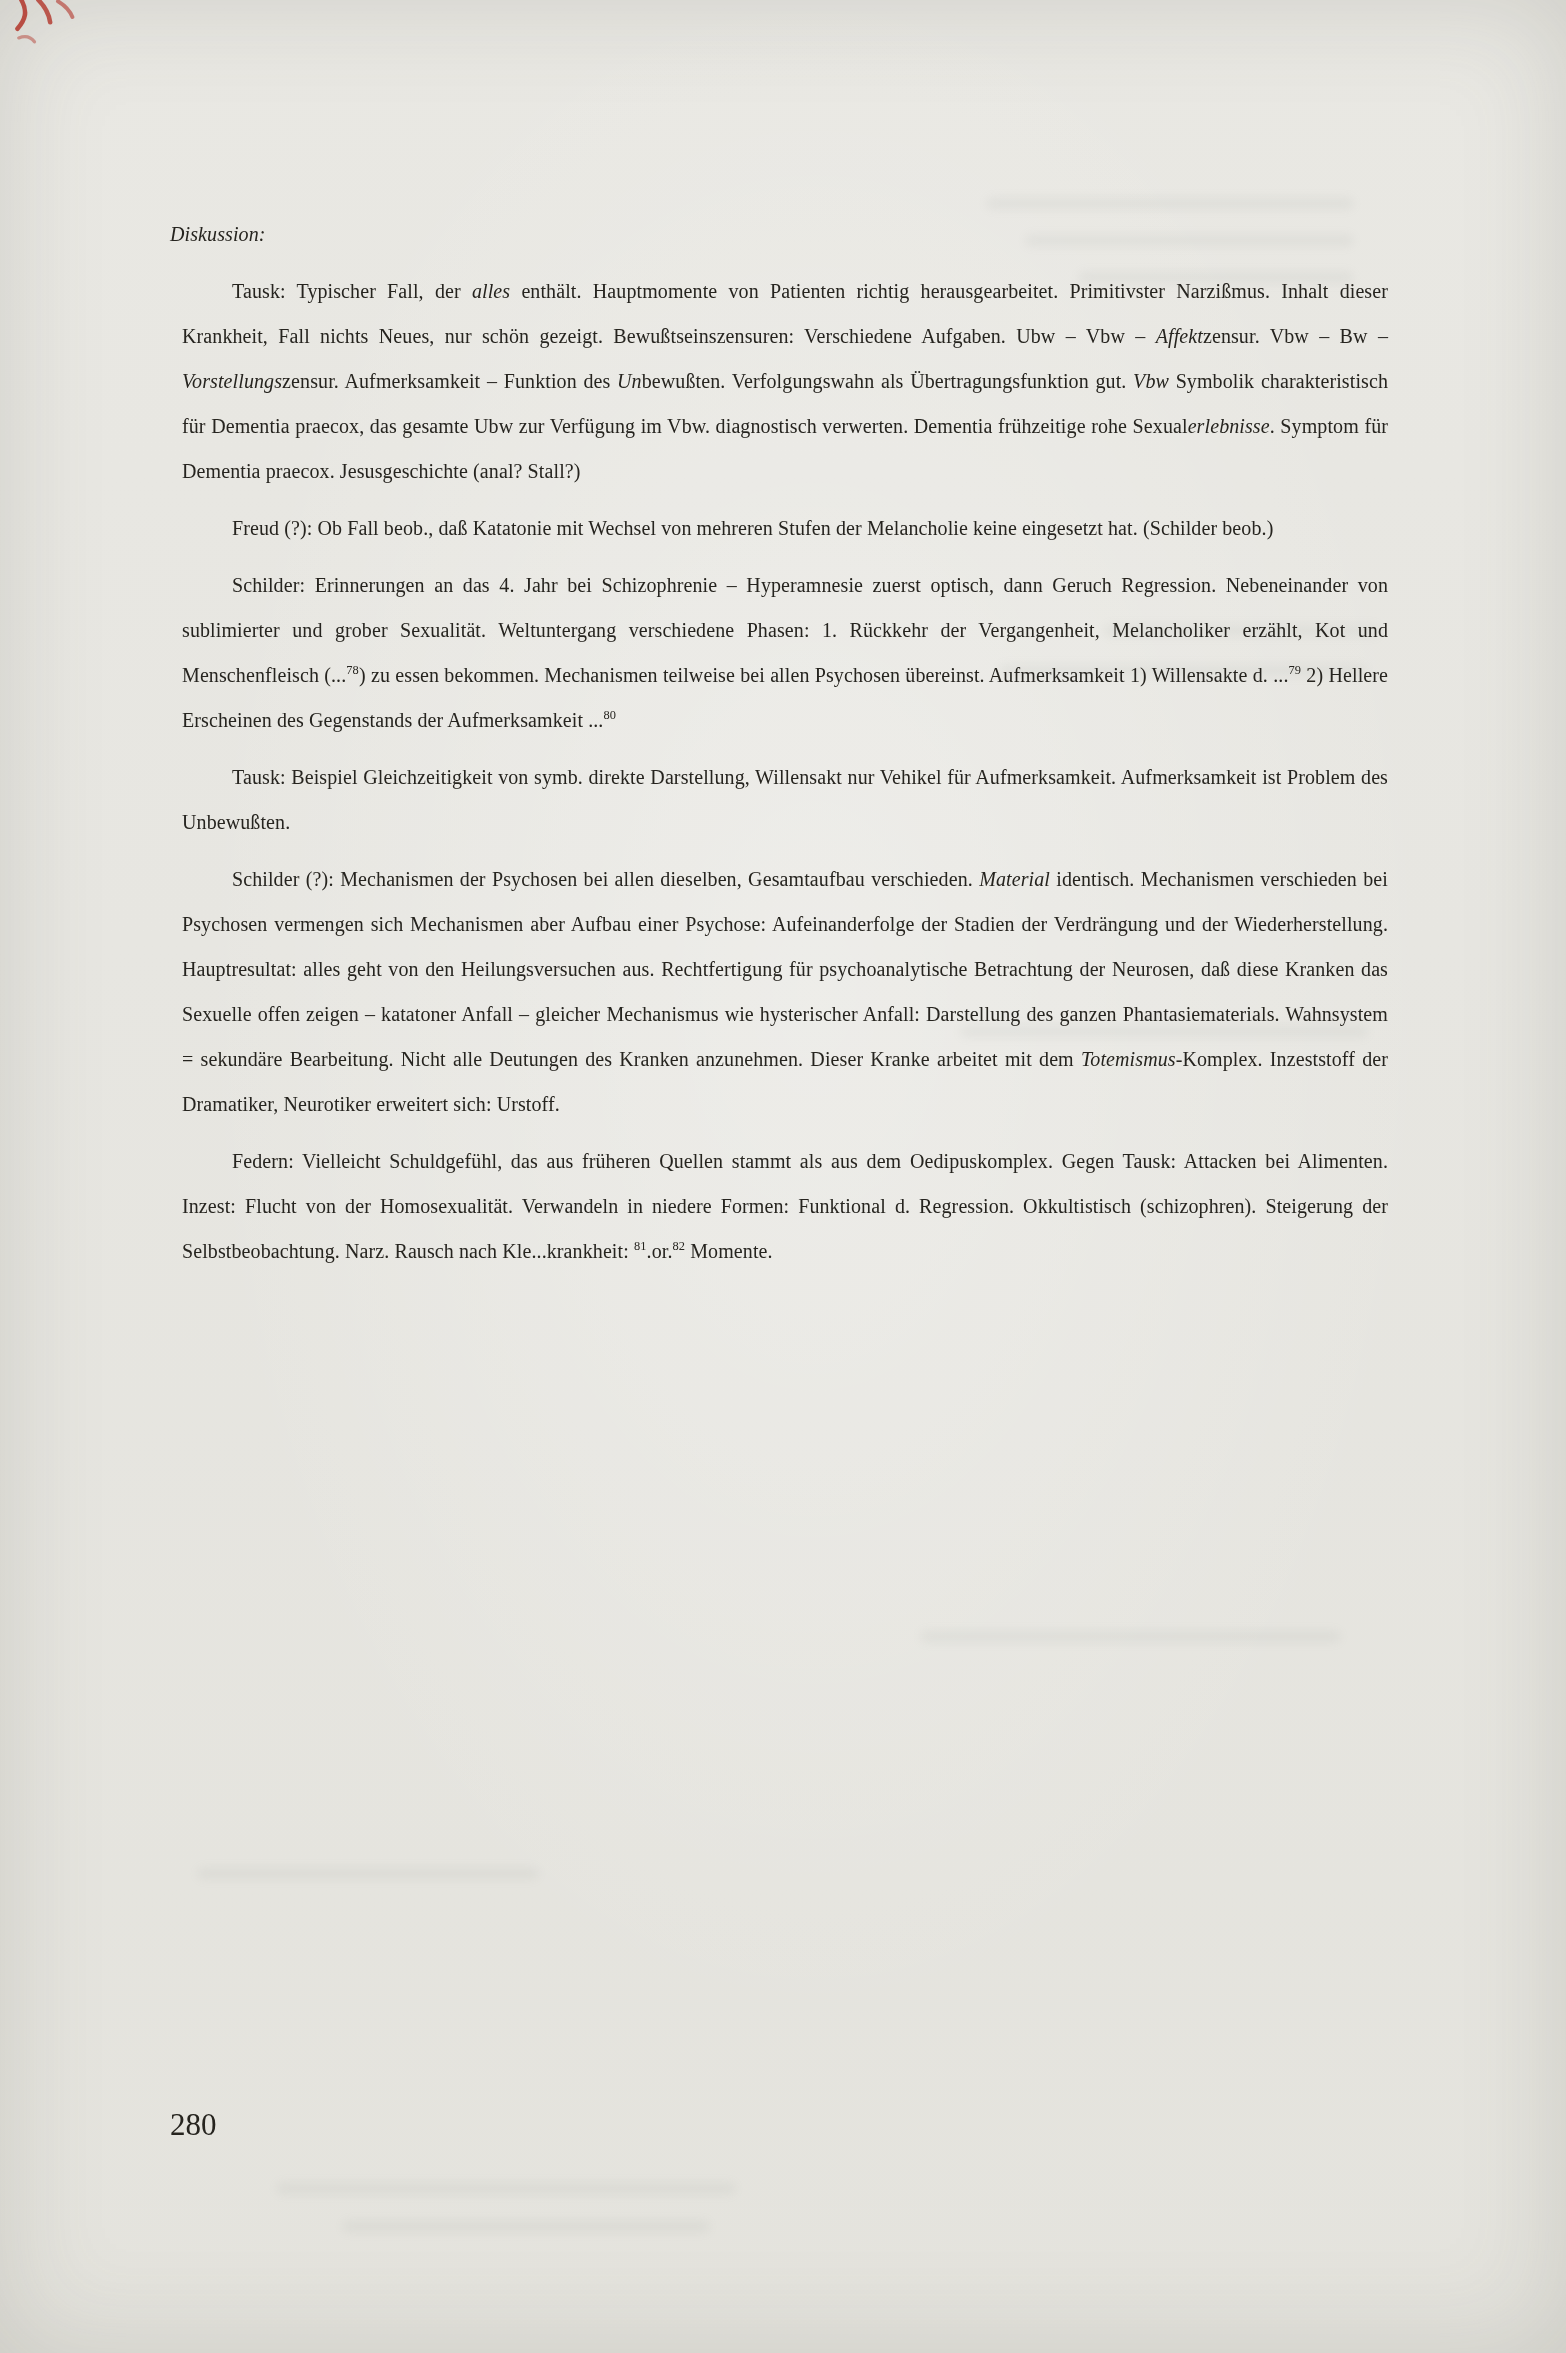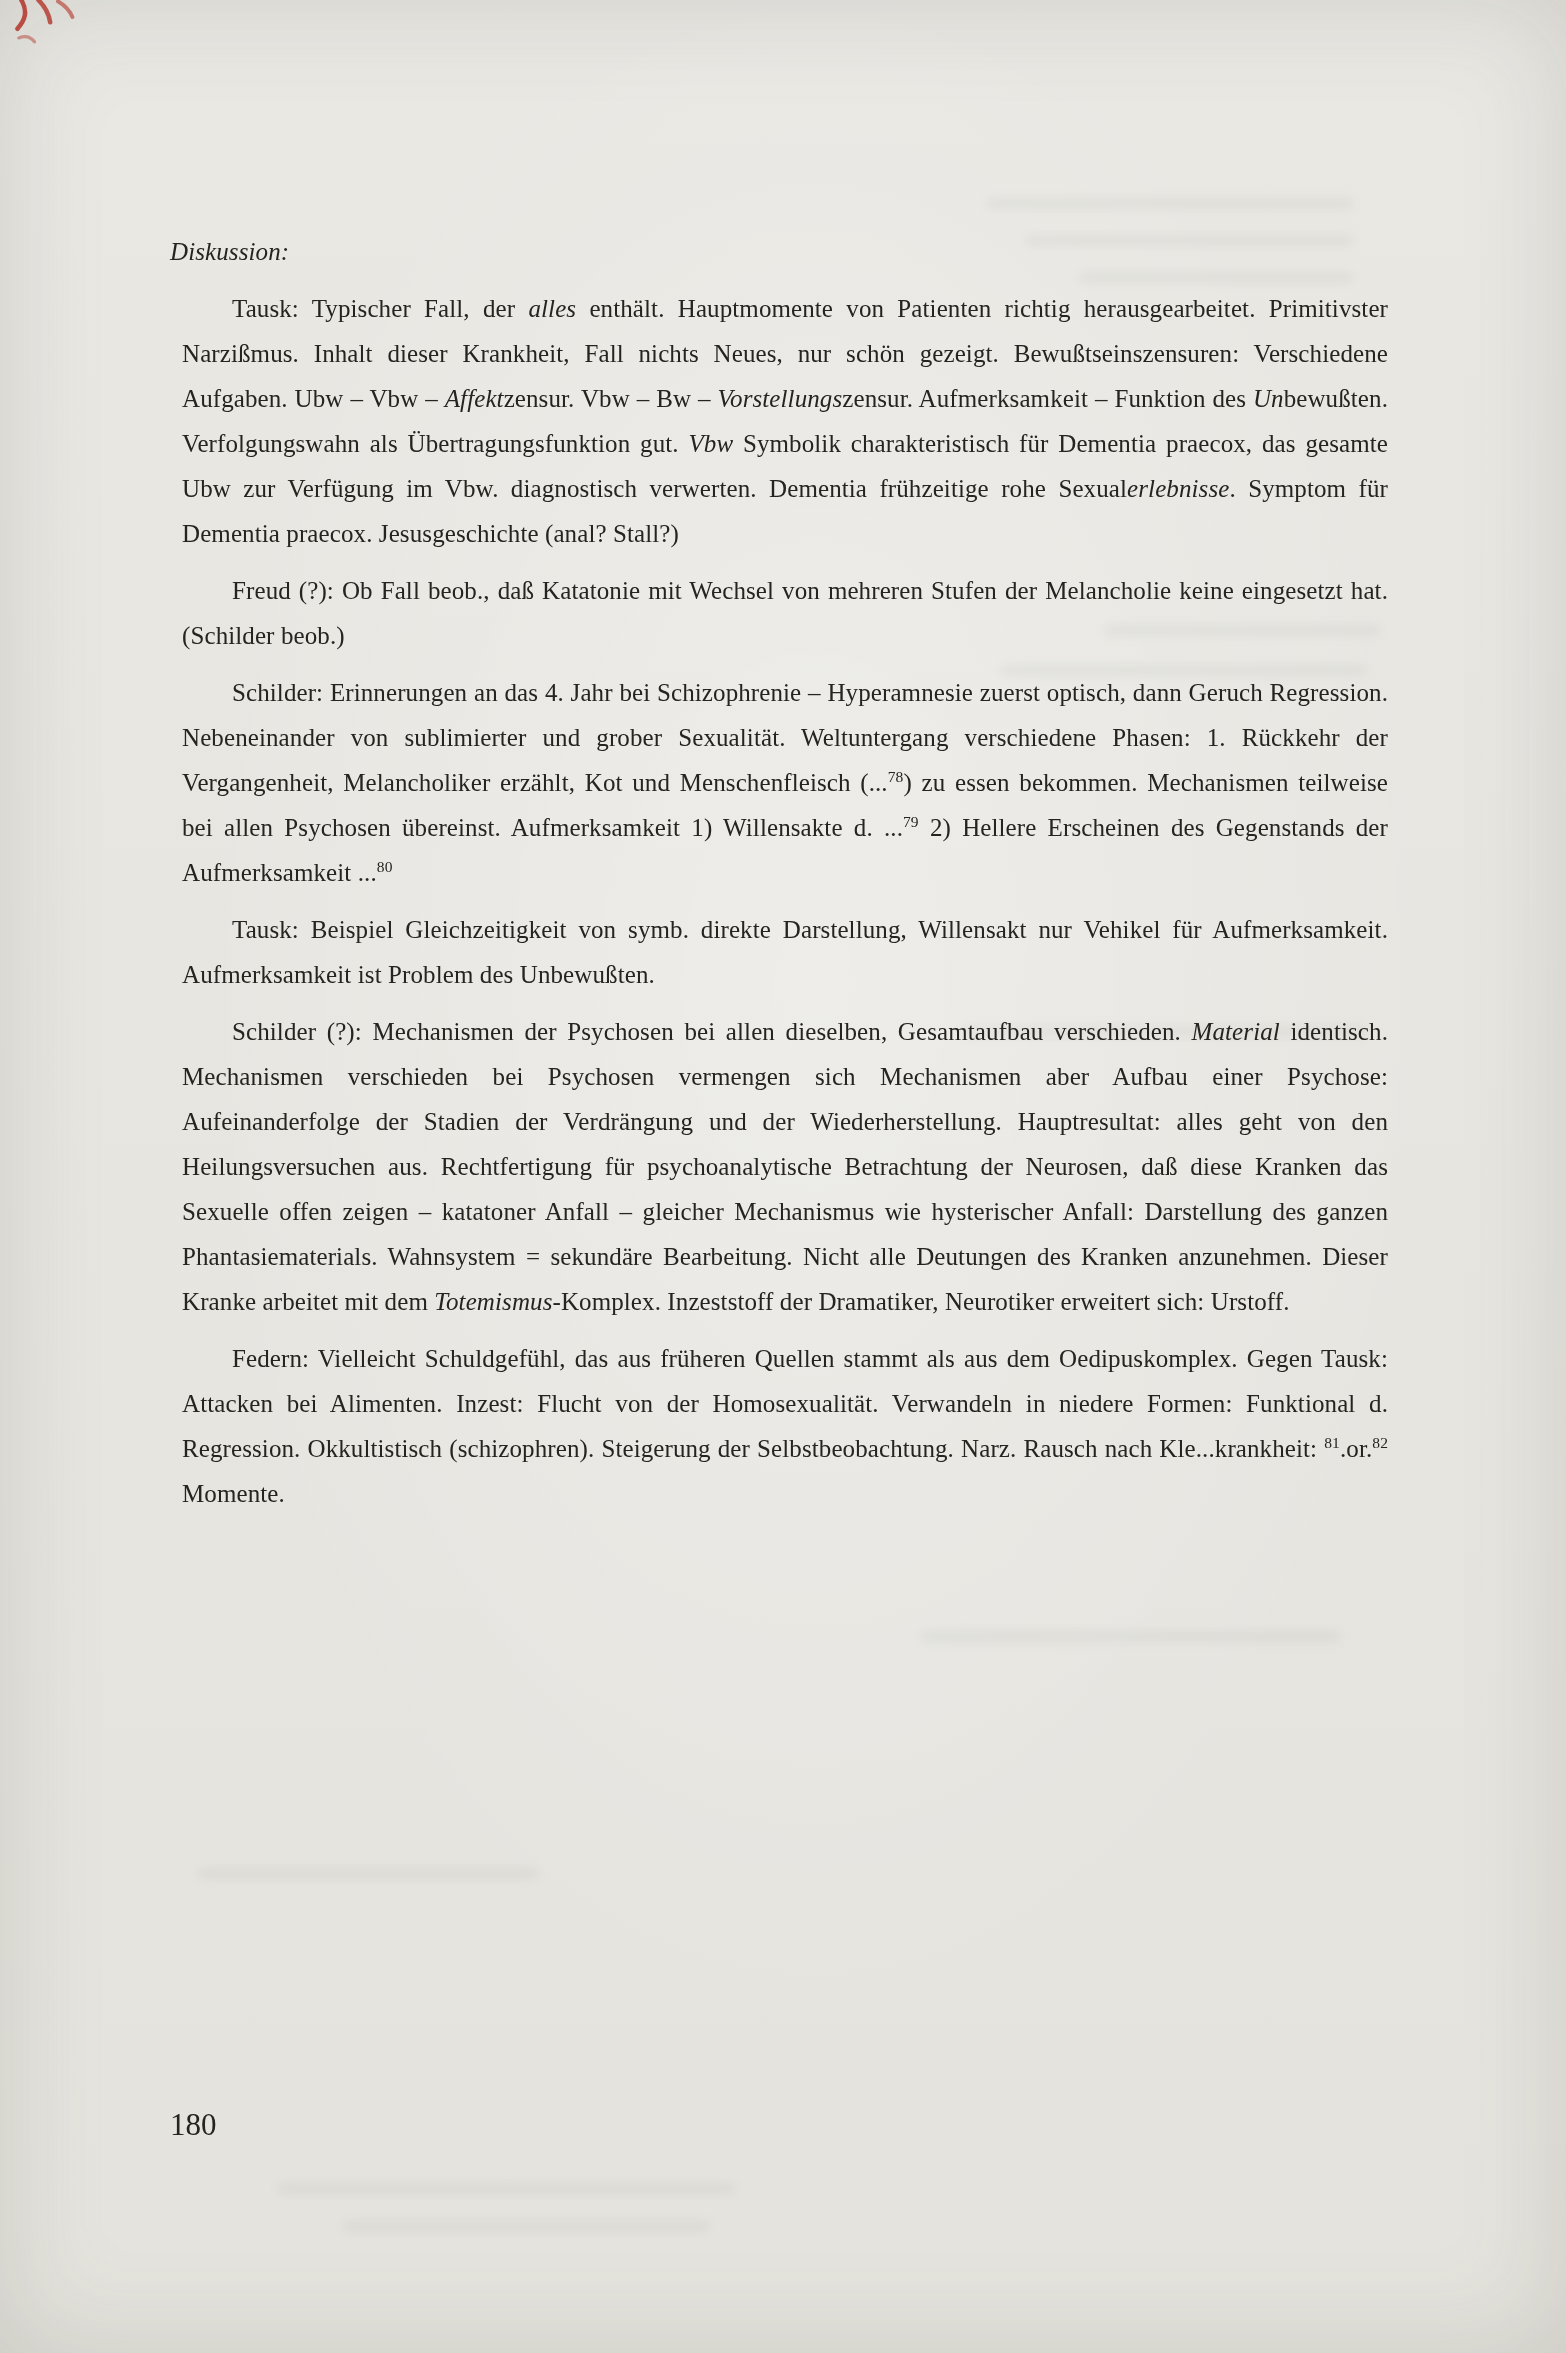--- a/index.html
+++ b/index.html
@@ -18,23 +18,23 @@
     position: absolute;
     inset: 0;
     background:
       radial-gradient(ellipse at 52% 42%, rgba(255,255,255,0.28) 0%, rgba(255,255,255,0.0) 55%),
       linear-gradient(180deg, #e9e8e3 0%, #e7e6e1 40%, #e4e3dd 100%);
     box-shadow: inset 0 0 105px rgba(90,90,80,0.18);
   }
   .text-block {
     position: absolute;
     left: 170px;
-    top: 229px;
+    top: 212px;
     width: 1230px;
-    font-size: 25px;
+    font-size: 20px;
     line-height: 45px;
     color: var(--ink, #26241f);
     text-align: justify;
     letter-spacing: 0.1px;
   }
   .heading {
     font-style: italic;
     margin: 0;
   }
   .para {
@@ -102,16 +102,16 @@
     <div>
         <p class="para"><span>Tausk: Typischer Fall, der </span><span class="it">alles</span><span> enthält. Hauptmomente von Patienten richtig herausgearbeitet. Primitivster Narzißmus. Inhalt dieser Krankheit, Fall nichts Neues, nur schön gezeigt. Bewußtseinszensuren: Verschiedene Aufgaben. Ubw – Vbw – </span><span class="it">Affekt</span><span>zensur. Vbw – Bw – </span><span class="it">Vorstellungs</span><span>zensur. Aufmerksamkeit – Funktion des </span><span class="it">Un</span><span>bewußten. Verfolgungswahn als Übertragungsfunktion gut. </span><span class="it">Vbw</span><span> Symbolik charakteristisch für Dementia praecox, das gesamte Ubw zur Verfügung im Vbw. diagnostisch verwerten. Dementia frühzeitige rohe Sexual</span><span class="it">erlebnisse</span><span>. Symptom für Dementia praecox. Jesusgeschichte (anal? Stall?)</span></p>
         <p class="para"><span>Freud (?): Ob Fall beob., daß Katatonie mit Wechsel von mehreren Stufen der Melancholie keine eingesetzt hat. (Schilder beob.)</span></p>
         <p class="para"><span>Schilder: Erinnerungen an das 4. Jahr bei Schizophrenie – Hyperamnesie zuerst optisch, dann Geruch Regression. Nebeneinander von sublimierter und grober Sexualität. Weltuntergang verschiedene Phasen: 1. Rückkehr der Vergangenheit, Melancholiker erzählt, Kot und Menschenfleisch (...</span><sup>78</sup><span>) zu essen bekommen. Mechanismen teilweise bei allen Psychosen übereinst. Aufmerksamkeit 1) Willensakte d. ...</span><sup>79</sup><span> 2) Hellere Erscheinen des Gegenstands der Aufmerksamkeit ...</span><sup>80</sup></p>
         <p class="para"><span>Tausk: Beispiel Gleichzeitigkeit von symb. direkte Darstellung, Willensakt nur Vehikel für Aufmerksamkeit. Aufmerksamkeit ist Problem des Unbewußten.</span></p>
         <p class="para"><span>Schilder (?): Mechanismen der Psychosen bei allen dieselben, Gesamtaufbau verschieden. </span><span class="it">Material</span><span> identisch. Mechanismen verschieden bei Psychosen vermengen sich Mechanismen aber Aufbau einer Psychose: Aufeinanderfolge der Stadien der Verdrängung und der Wiederherstellung. Hauptresultat: alles geht von den Heilungsversuchen aus. Rechtfertigung für psychoanalytische Betrachtung der Neurosen, daß diese Kranken das Sexuelle offen zeigen – katatoner Anfall – gleicher Mechanismus wie hysterischer Anfall: Darstellung des ganzen Phantasiematerials. Wahnsystem = sekundäre Bearbeitung. Nicht alle Deutungen des Kranken anzunehmen. Dieser Kranke arbeitet mit dem </span><span class="it">Totemismus</span><span>-Komplex. Inzeststoff der Dramatiker, Neurotiker erweitert sich: Urstoff.</span></p>
         <p class="para"><span>Federn: Vielleicht Schuldgefühl, das aus früheren Quellen stammt als aus dem Oedipuskomplex. Gegen Tausk: Attacken bei Alimenten. Inzest: Flucht von der Homosexualität. Verwandeln in niedere Formen: Funktional d. Regression. Okkultistisch (schizophren). Steigerung der Selbstbeobachtung. Narz. Rausch nach Kle...krankheit: </span><sup>81</sup><span>.or.</span><sup>82</sup><span> Momente.</span></p>
       </div>
   </div>
 
-  <div class="page-number">180</div>
+  <div class="page-number">280</div>
 
 </div>
 
 
 </body></html>

